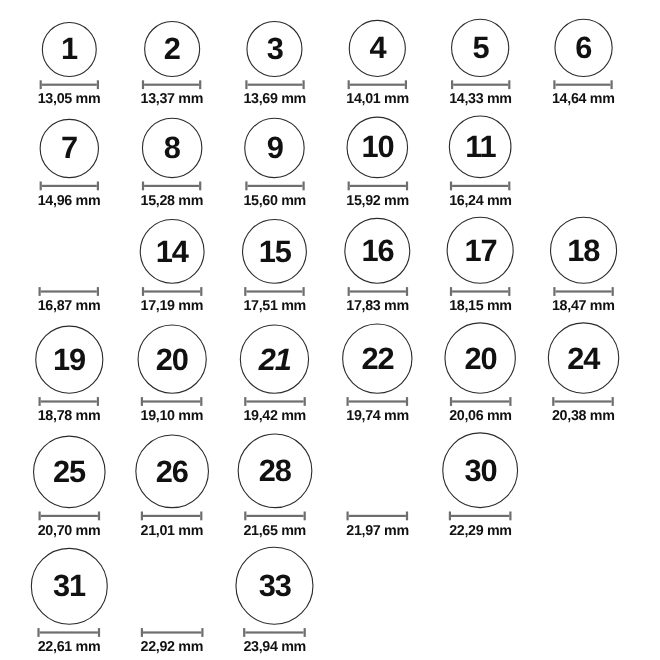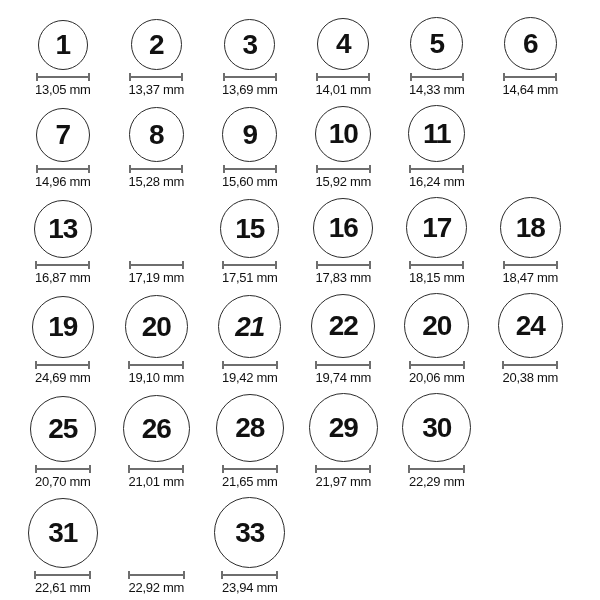--- a/index.html
+++ b/index.html
@@ -56,21 +56,21 @@
     position: absolute;
     left: 0;
     right: 0;
     top: 3px;
     height: 2px;
     background: #6e6e6e;
   }
   .label {
     margin-top: 1px;
     font-size: 13px;
-    font-weight: normal;
+    font-weight: bold;
     color: #111111;
     line-height: 15px;
     white-space: nowrap;
     letter-spacing: -0.3px;
   }
 </style>
 </head>
 <body>
 
 <div class="chart" id="chart">
@@ -150,27 +150,27 @@
       <div class="cell">
         <div class="circle" style="width: 57px; height: 57px;">
           <span class="num">11</span>
         </div>
         <div class="dim" style="width: 51px;"></div>
         <div class="label">16,24 mm</div>
       </div>
     </div>
     <div class="row">
       <div class="cell">
-        <div class="circle" style="width: 58px; height: 58px;">
-          <span class="num">13</span>
-        </div>
         <div class="dim" style="width: 51px;"></div>
         <div class="label">16,87 mm</div>
       </div>
       <div class="cell">
+        <div class="circle" style="width: 59px; height: 59px;">
+          <span class="num">14</span>
+        </div>
         <div class="dim" style="width: 51px;"></div>
         <div class="label">17,19 mm</div>
       </div>
       <div class="cell">
         <div class="circle" style="width: 59px; height: 59px;">
           <span class="num">15</span>
         </div>
         <div class="dim" style="width: 51px;"></div>
         <div class="label">17,51 mm</div>
       </div>
@@ -195,21 +195,21 @@
         <div class="dim" style="width: 51px;"></div>
         <div class="label">18,47 mm</div>
       </div>
     </div>
     <div class="row">
       <div class="cell">
         <div class="circle" style="width: 62px; height: 62px;">
           <span class="num">19</span>
         </div>
         <div class="dim" style="width: 51px;"></div>
-        <div class="label">24,69 mm</div>
+        <div class="label">18,78 mm</div>
       </div>
       <div class="cell">
         <div class="circle" style="width: 63px; height: 63px;">
           <span class="num">20</span>
         </div>
         <div class="dim" style="width: 52px;"></div>
         <div class="label">19,10 mm</div>
       </div>
       <div class="cell">
         <div class="circle" style="width: 63px; height: 63px; font-style: italic;">
@@ -256,23 +256,20 @@
         <div class="label">21,01 mm</div>
       </div>
       <div class="cell">
         <div class="circle" style="width: 68px; height: 68px;">
           <span class="num">28</span>
         </div>
         <div class="dim" style="width: 52px;"></div>
         <div class="label">21,65 mm</div>
       </div>
       <div class="cell">
-        <div class="circle" style="width: 69px; height: 69px;">
-          <span class="num">29</span>
-        </div>
         <div class="dim" style="width: 52px;"></div>
         <div class="label">21,97 mm</div>
       </div>
       <div class="cell">
         <div class="circle" style="width: 69px; height: 69px;">
           <span class="num">30</span>
         </div>
         <div class="dim" style="width: 53px;"></div>
         <div class="label">22,29 mm</div>
       </div>

